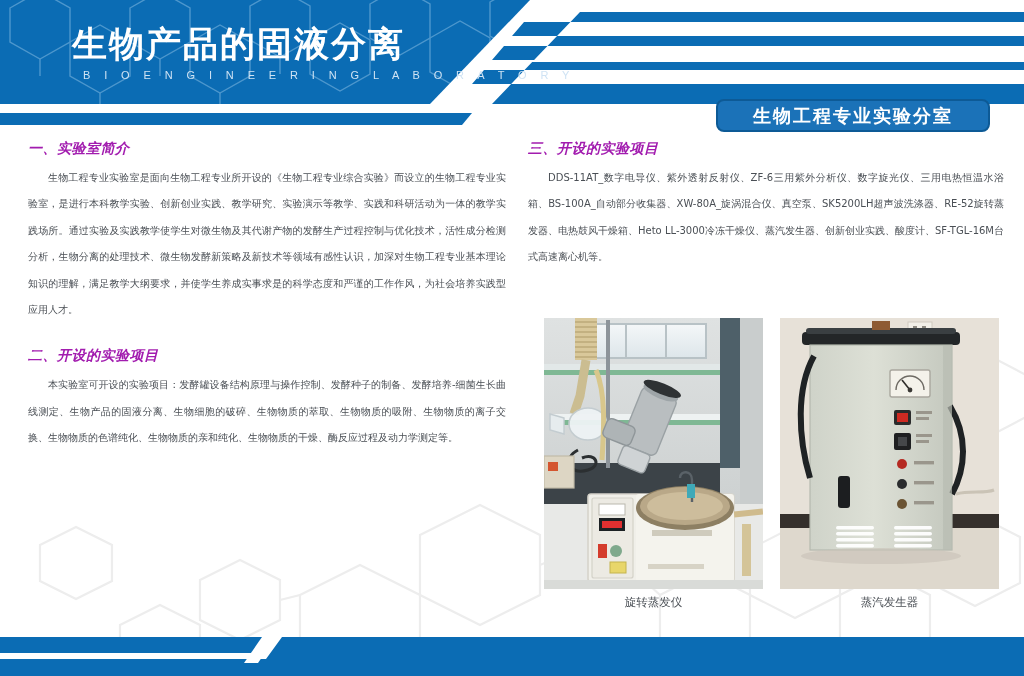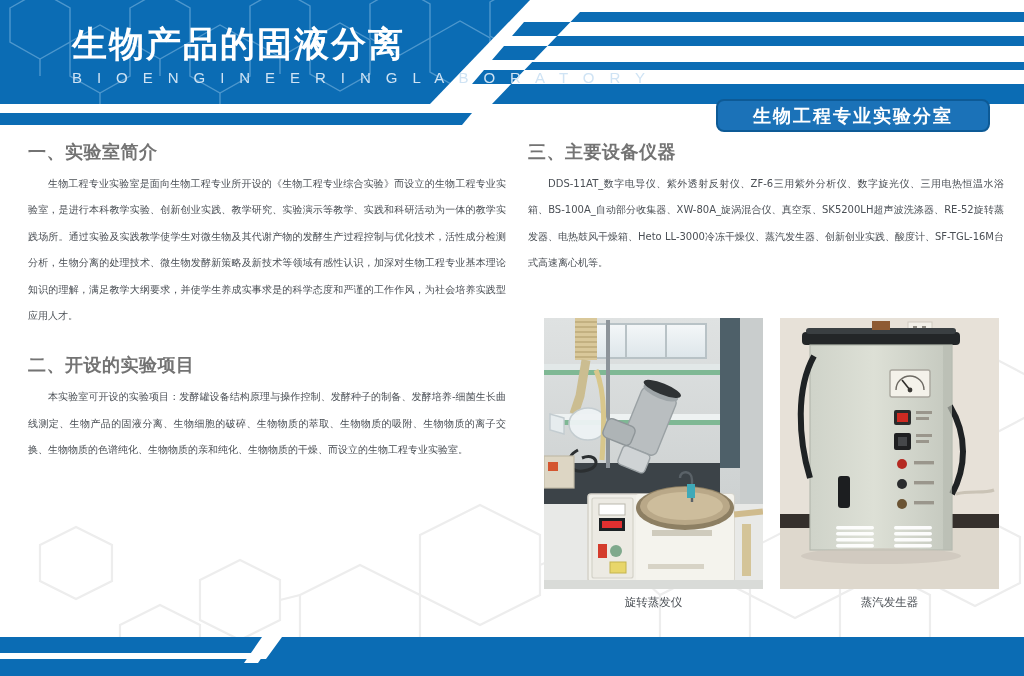--- a/index.html
+++ b/index.html
@@ -28,22 +28,22 @@
 
   .title-wrap{
     position:absolute; left:72px; top:22px; z-index:4;
   }
   .title-cn{
     font-size:35px; font-weight:700; color:#ffffff;
     letter-spacing:2px; line-height:44px; white-space:nowrap;
     font-family:"DejaVu Sans","Liberation Sans",sans-serif;
   }
   .title-en{
-    font-size:15px; color:#cfe3f4; letter-spacing:5.4px;
-    white-space:nowrap; margin-top:3px; padding-left:0;
+    font-size:11px; color:#cfe3f4; letter-spacing:5.4px;
+    white-space:nowrap; margin-top:3px; padding-left:11px;
     font-weight:400;
   }
 
   
   .sub-stripe{
     position:absolute; left:0; top:113px; width:1024px; height:12px;
     background:#0b6cb4; z-index:2;
   }
   .sub-stripe-cut{ position:absolute; left:0; top:113px; width:1024px; height:12px; z-index:3; }
 
@@ -60,23 +60,23 @@
   }
 
   
   .content{
     position:absolute; left:0; top:140px; width:1024px; height:470px; z-index:3;
   }
   .col-left{ position:absolute; left:28px; top:0; width:478px; }
   .col-right{ position:absolute; left:528px; top:0; width:476px; }
 
   .sec-head{
-    color:#737373; font-size:18px; font-weight:700;
-    font-family:"DejaVu Sans","Liberation Sans",sans-serif;
-    letter-spacing:0.5px; margin-bottom:7px; white-space:nowrap;
+    color:#a21caf; font-size:14px; font-weight:700;
+    font-family:"DejaVu Sans","Liberation Sans",sans-serif;
+    letter-spacing:0.5px; margin-bottom:7px; white-space:nowrap;font-style:italic;
   }
   .sec-head.two{ margin-top:24px; }
 
   .para{
     color:#4a4f55; font-size:10px; line-height:26.4px;
     text-align:justify; text-justify:inter-ideograph;
     text-indent:2em;
     font-family:"DejaVu Sans","Liberation Sans",sans-serif;
     letter-spacing:0px;
   }
@@ -178,25 +178,25 @@
   <span class="badge-text">生物工程专业实验分室</span>
 </div>
 
 <div class="content">
 
   <div class="col-left">
     <div class="sec-head">一、实验室简介</div>
     <div class="para">生物工程专业实验室是面向生物工程专业所开设的《生物工程专业综合实验》而设立的生物工程专业实验室，是进行本科教学实验、创新创业实践、教学研究、实验演示等教学、实践和科研活动为一体的教学实践场所。通过实验及实践教学使学生对微生物及其代谢产物的发酵生产过程控制与优化技术，活性成分检测分析，生物分离的处理技术、微生物发酵新策略及新技术等领域有感性认识，加深对生物工程专业基本理论知识的理解，满足教学大纲要求，并使学生养成实事求是的科学态度和严谨的工作作风，为社会培养实践型应用人才。</div>
 
     <div class="sec-head two">二、开设的实验项目</div>
-    <div class="para">本实验室可开设的实验项目：发酵罐设备结构原理与操作控制、发酵种子的制备、发酵培养-细菌生长曲线测定、生物产品的固液分离、生物细胞的破碎、生物物质的萃取、生物物质的吸附、生物物质的离子交换、生物物质的色谱纯化、生物物质的亲和纯化、生物物质的干燥、而设立的生物工程专业实验室。</div>
+    <div class="para">本实验室可开设的实验项目：发酵罐设备结构原理与操作控制、发酵种子的制备、发酵培养-细菌生长曲线测定、生物产品的固液分离、生物细胞的破碎、生物物质的萃取、生物物质的吸附、生物物质的离子交换、生物物质的色谱纯化、生物物质的亲和纯化、生物物质的干燥、酶反应过程及动力学测定等。</div>
   </div>
 
   <div class="col-right">
-    <div class="sec-head">三、主要设备仪器</div>
+    <div class="sec-head">三、开设的实验项目</div>
     <div class="para">DDS-11AT_数字电导仪、紫外透射反射仪、ZF-6三用紫外分析仪、数字旋光仪、三用电热恒温水浴箱、BS-100A_自动部分收集器、XW-80A_旋涡混合仪、真空泵、SK5200LH超声波洗涤器、RE-52旋转蒸发器、电热鼓风干燥箱、Heto  LL-3000冷冻干燥仪、蒸汽发生器、创新创业实践、酸度计、SF-TGL-16M台式高速离心机等。</div>
 
     <div class="photos">
 
       <div class="photo-cell one">
         <div class="photo-frame">
           <svg viewBox="0 0 219 271" preserveAspectRatio="none" style="width:100%;height:100%;display:block;">
             <defs>
               <linearGradient id="wallg" x1="0" y1="0" x2="0" y2="1">
                 <stop offset="0%" stop-color="#dfe2e2"></stop>

